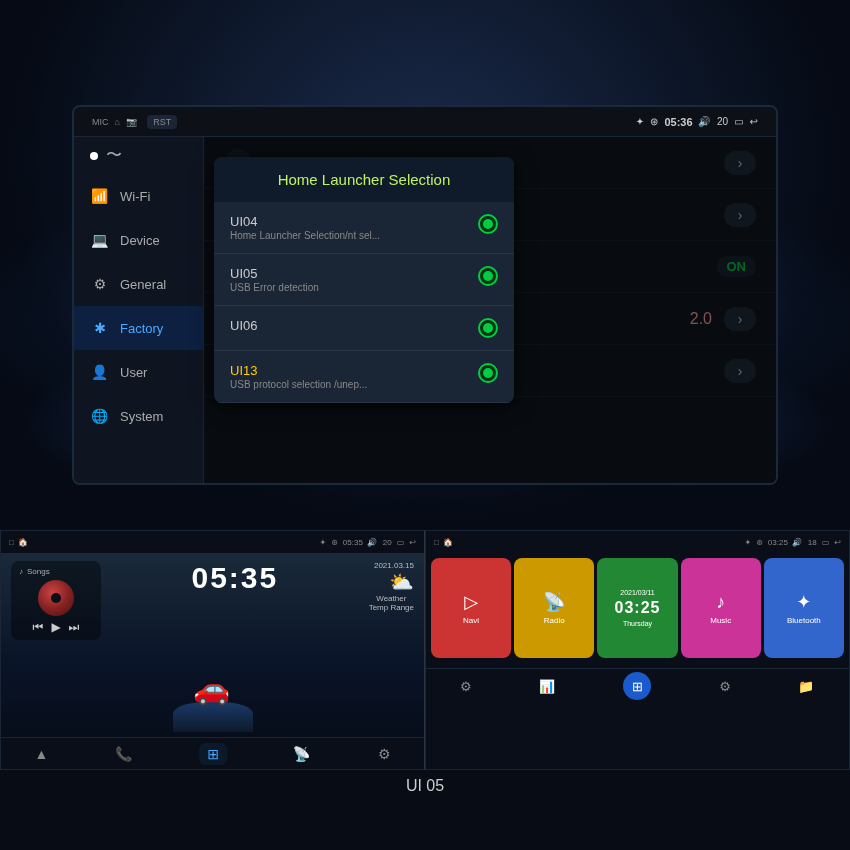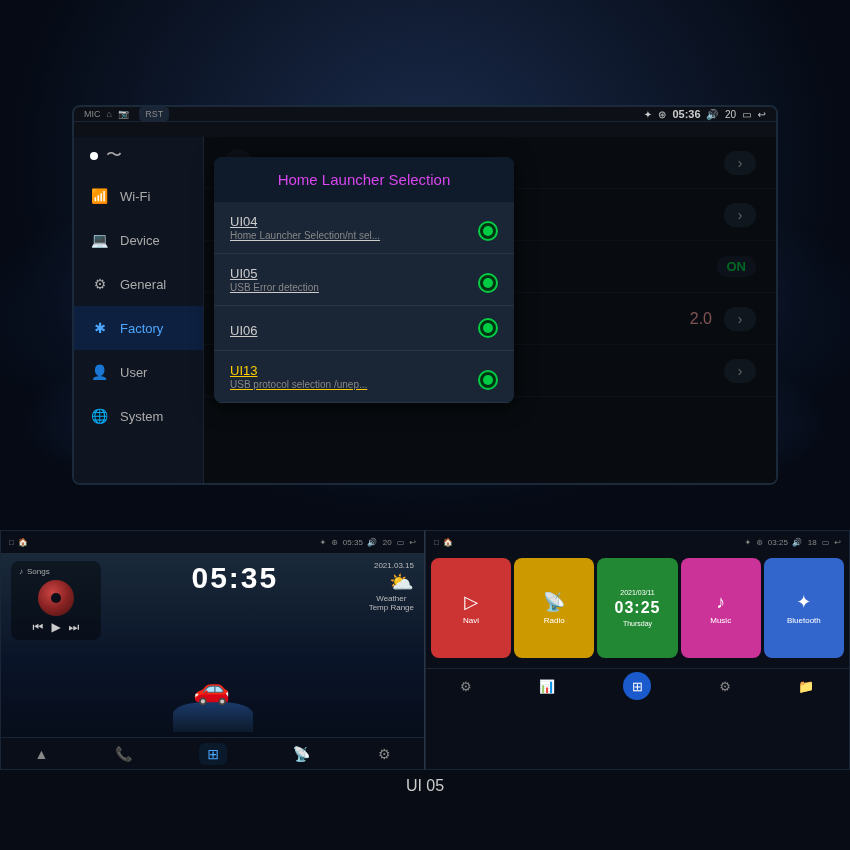--- a/index.html
+++ b/index.html
@@ -38,26 +38,26 @@
       width: 706px;
       height: 380px;
       background: #0d1117;
       border-radius: 8px;
       border: 2px solid #1a2a3a;
       overflow: hidden;
     }
 
     
     .status-bar {
-      height: 15px;
+      height: 30px;
       background: #0d1117;
       display: flex;
       align-items: center;
       justify-content: space-between;
-      padding: 0 10px;
+      padding: 0 18px;
       border-bottom: 1px solid #1a2535;
     }
     .status-left {
       font-size: 9px;
       color: #888;
       display: flex;
       gap: 6px;
       align-items: center;
     }
     .status-right {
@@ -184,33 +184,32 @@
       background: #1a2535;
       border-radius: 8px;
       overflow: hidden;
       box-shadow: 0 4px 20px rgba(0,0,0,0.8);
       z-index: 11;
     }
     .dialog-title {
       background: #0f1a2a;
       padding: 14px 16px;
       font-size: 15px;
-      color: #d946ef;
+      color: #bef264;
       text-align: center;
       font-weight: 500;
     }
     .dialog-row {
       display: flex;
-      align-items: flex-end;
+      align-items: flex-start;
       padding: 12px 16px;
       border-bottom: 1px solid #253545;
       font-size: 13px;
       color: #ccc;
       gap: 0;
-      text-decoration: underline;
     }
     .dialog-row.highlighted {
       color: #ffcc00;
     }
     .dialog-row-sub {
       font-size: 10px;
       color: #888;
       margin-top: 1px;
     }
     .radio-btn {

